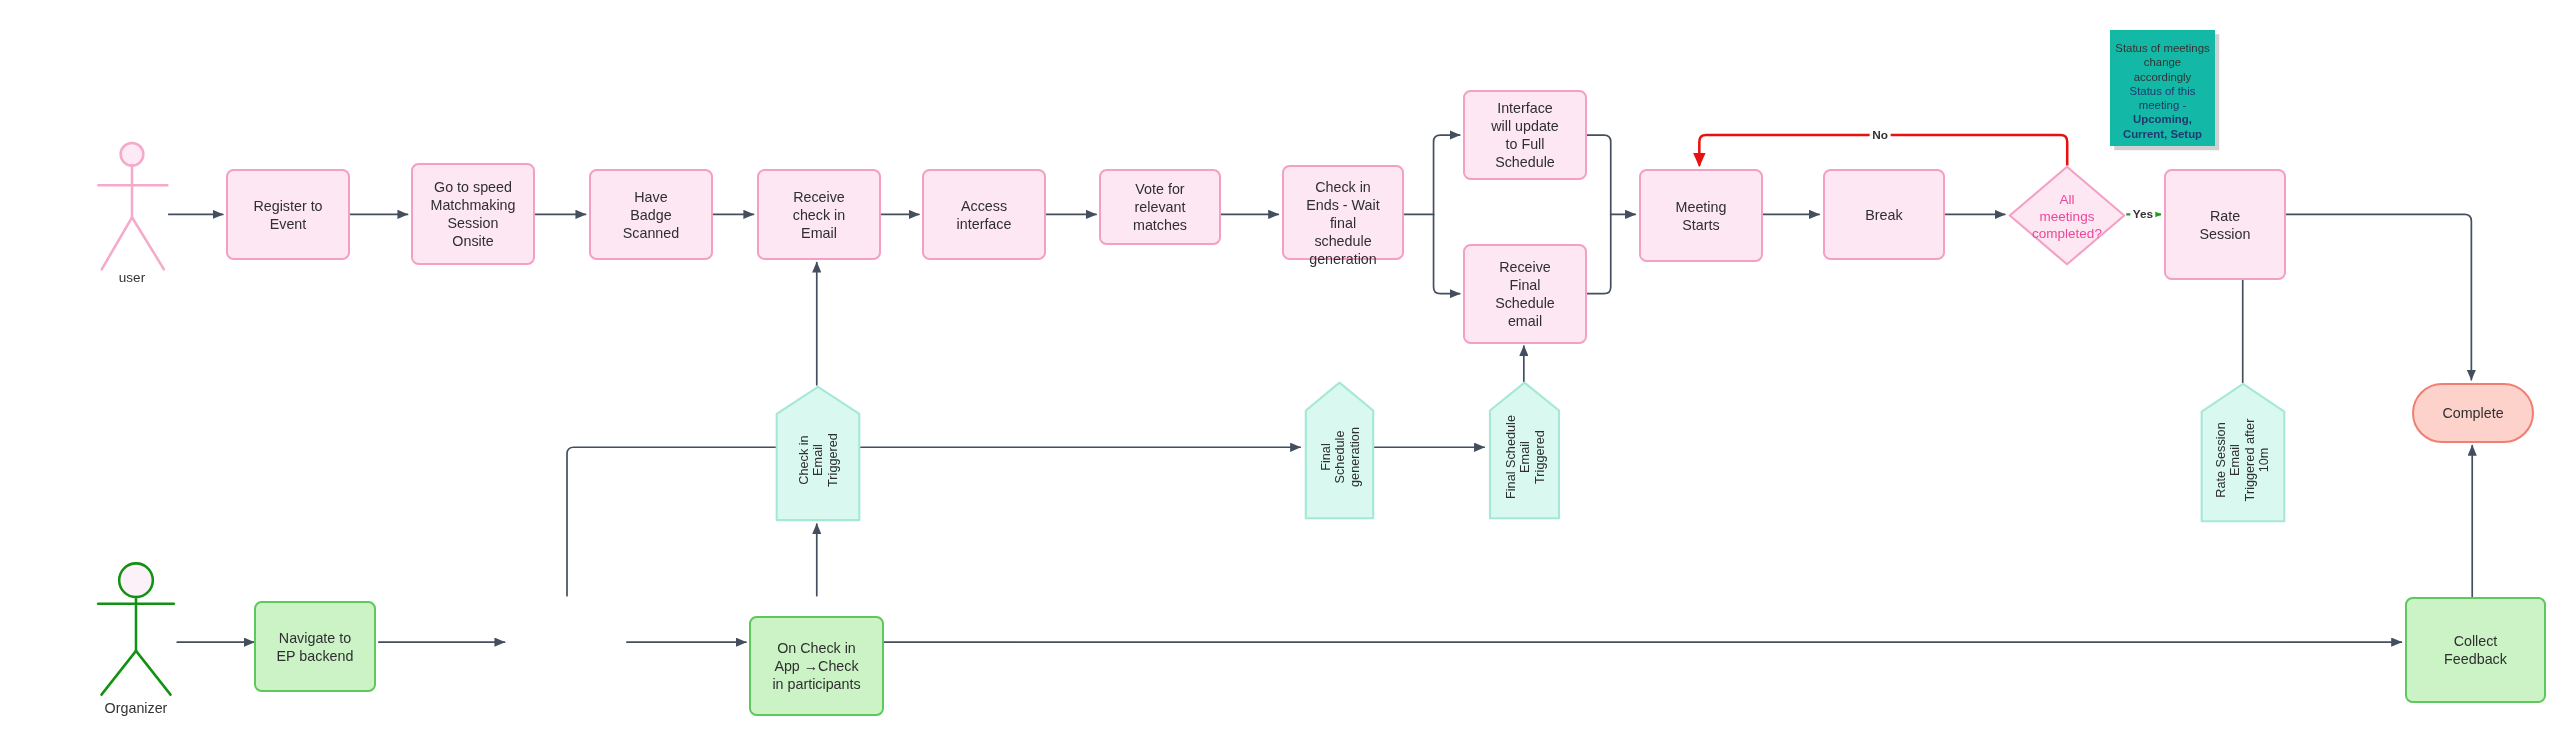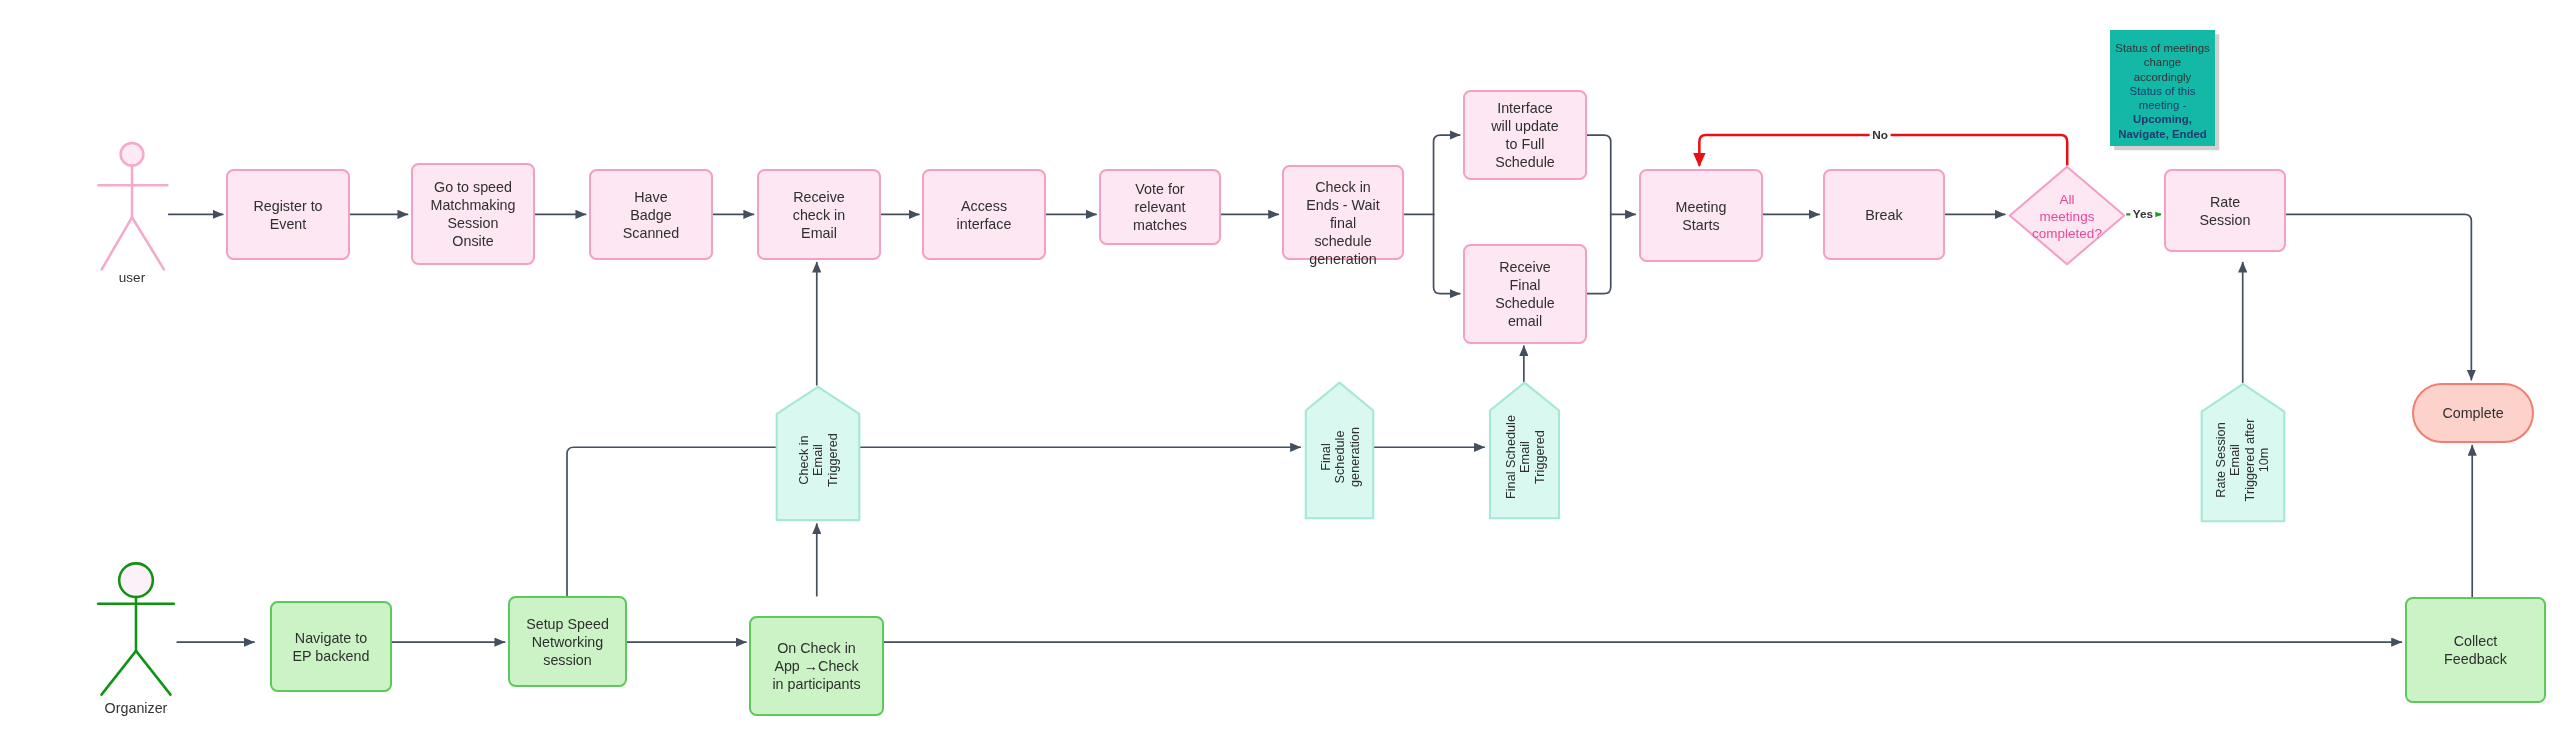--- a/index.html
+++ b/index.html
@@ -175,46 +175,41 @@
 Schedule
 email</span>
     </div>
   <div class="node pink" style="left:1639px;top:169px;width:124px;height:93px;">
       <span class="lbl">Meeting
 Starts</span>
     </div>
   <div class="node pink" style="left:1823px;top:169px;width:122px;height:91px;">
       <span class="lbl">Break</span>
     </div>
-  <div class="node pink" style="left:2164px;top:169px;width:122px;height:83px;">
+  <div class="node pink" style="left:2164px;top:169px;width:122px;height:111px;">
       <span class="lbl">Rate
 Session</span>
     </div>
 
   <div class="diamond" style="left:2008px;top:165px;width:118px;height:101px;">
     <svg width="118" height="101" viewBox="0 0 140 120">
       <polygon points="70,2 138,60 70,118 2,60" fill="#fce7f2" stroke="#f3a0c4" stroke-width="2.5" stroke-linejoin="round"></polygon>
     </svg>
     <div class="lbl">All
 meetings
 completed?</div>
   </div>
 
   <div class="terminator" style="left:2412px;top:383px;width:122px;height:60px;">
       <span class="lbl">Complete</span>
     </div>
 
-  <div class="node green" style="left:270px;top:601px;width:122px;height:91px;">
+  <div class="node green" style="left:254px;top:601px;width:122px;height:91px;">
       <span class="lbl">Navigate to
 EP backend</span>
-    </div>
-  <div class="node green" style="left:508px;top:596px;width:119px;height:91px;">
-      <span class="lbl">Setup Speed
-Networking
-session</span>
     </div>
   <div class="node green" style="left:749px;top:596px;width:135px;height:100px;margin-top:20px;">
       <span class="lbl">On Check in
 App →Check
 in participants</span>
     </div>
   <div class="node green" style="left:2405px;top:597px;width:141px;height:106px;">
       <span class="lbl">Collect
 Feedback</span>
     </div>
@@ -249,20 +244,20 @@
     </svg>
     <div class="lbl">Rate Session
 Email
 Triggered after
 10m</div>
   </div>
 
   <div class="note" style="left:2110px;top:30px;width:105px;height:116px;">
     <div class="dark">Status of meetings change accordingly</div>
     <div class="navy">Status of this meeting -</div>
-    <div class="navy bold">Upcoming, Navigate, Ended</div>
+    <div class="navy bold">Upcoming, Current, Setup</div>
   </div>
 
   <span class="edge-label" style="left:1880px;top:135px;">No</span>
   <span class="edge-label" style="left:2143px;top:214px;">Yes</span>
 
 </div>
 
 
 </body></html>

